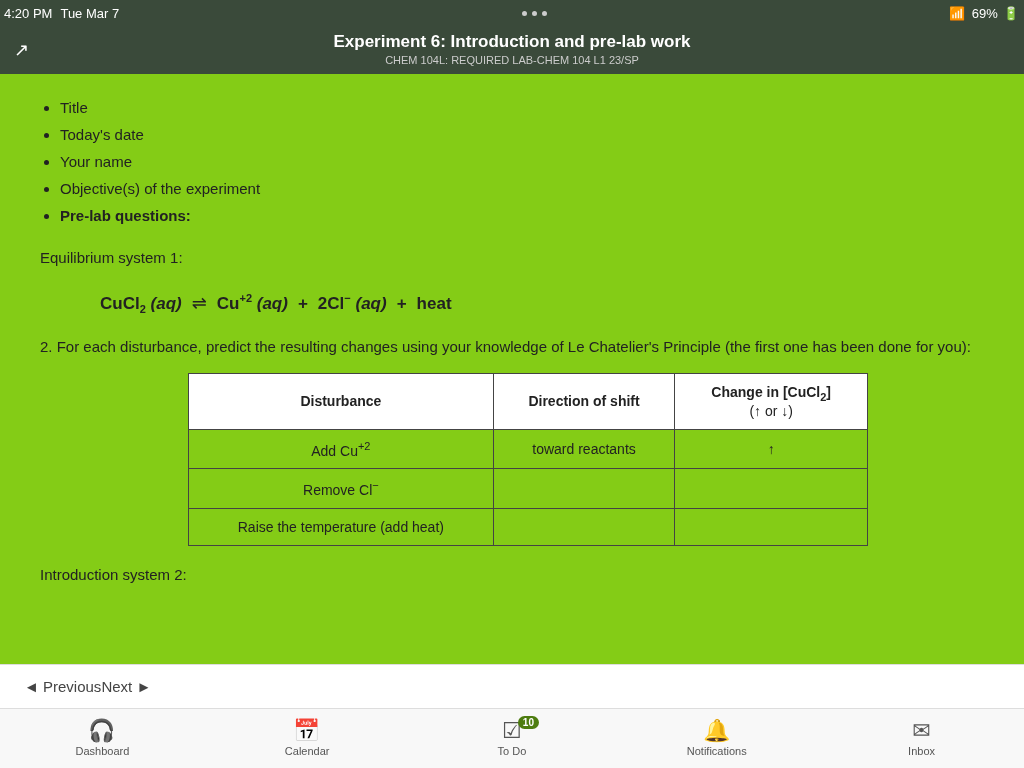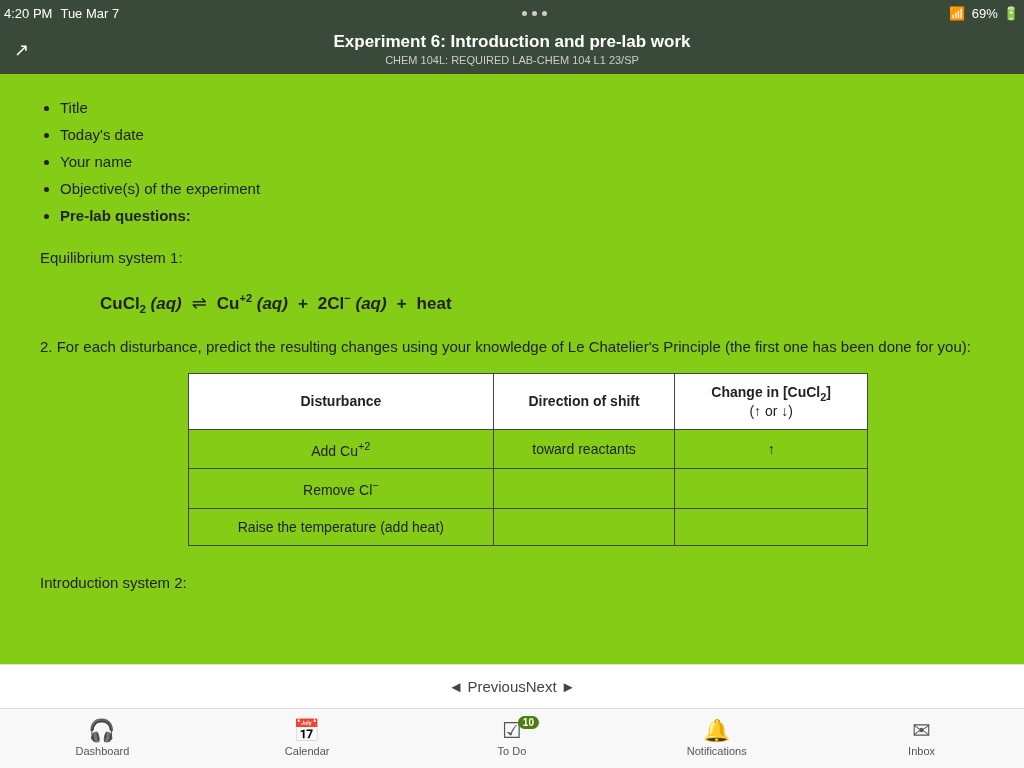--- a/index.html
+++ b/index.html
@@ -99,21 +99,21 @@
 
     
     .question {
       font-size: 15px;
       margin-bottom: 14px;
       line-height: 1.6;
     }
 
     
     .table-wrapper {
-      margin: 10px auto 28px;
+      margin: 10px auto 20px;
       width: 712px;
       padding-left: 32px;
     }
     table {
       width: 100%;
       border-collapse: collapse;
       font-size: 14px;
     }
     th, td {
       border: 1px solid #444;
@@ -133,21 +133,21 @@
       font-size: 15px;
       margin-top: 20px;
       padding-bottom: 10px;
     }
 
     
     .nav-bar {
       background: #fff;
       border-top: 1px solid #ddd;
       display: flex;
-      justify-content: center;
+      justify-content: flex-start;
       align-items: center;
       padding: 15px 24px;
       height: 44px;
       flex-shrink: 0;
     }
     .nav-prev, .nav-next {
       font-size: 15px;
       color: #444;
       cursor: pointer;
     }

